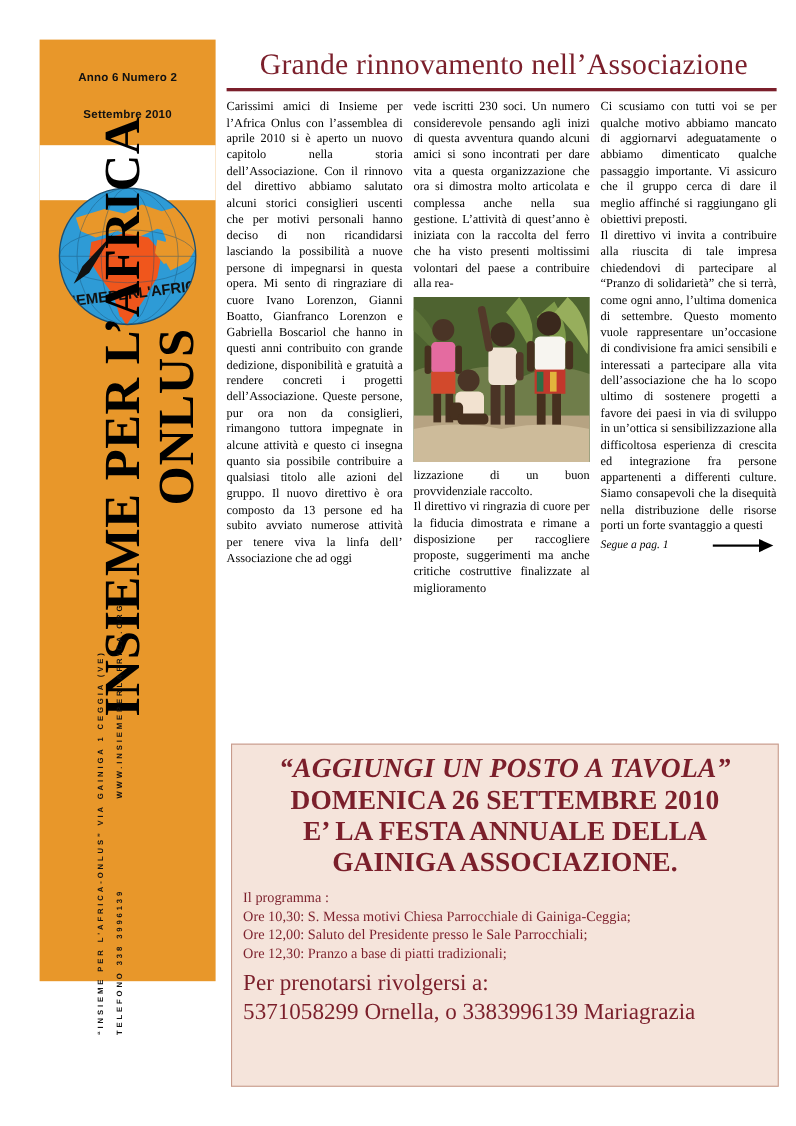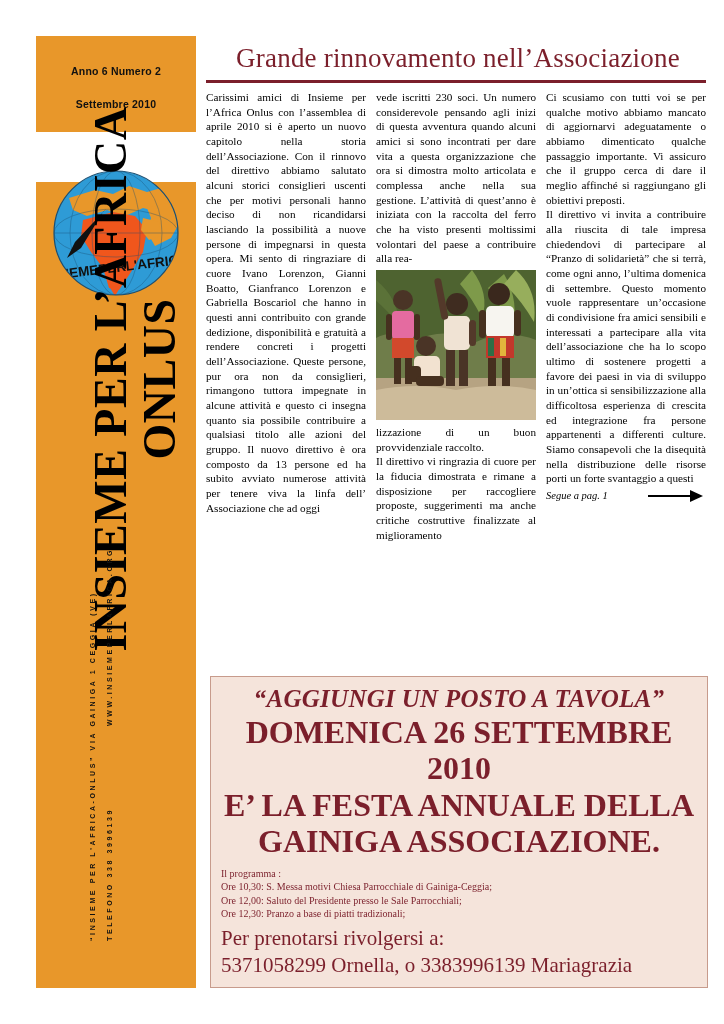--- a/index.html
+++ b/index.html
@@ -22,21 +22,21 @@
     height: 1024px;
     background: #ffffff;
   }
 
   
   .sidebar {
     position: absolute;
     left: 36px;
     top: 36px;
     width: 160px;
-    height: 952px;
+    height: 856px;
     background: #E8972A;
   }
 
   .issue-block {
     position: absolute;
     left: 0;
     top: 0;
     width: 160px;
     height: 92px;
     text-align: center;
@@ -242,27 +242,27 @@
     font-style: italic;
     font-weight: bold;
     font-size: 25px;
     letter-spacing: 0.3px;
     line-height: 1.08;
     font-family: "Liberation Serif", serif;
   }
   .ann-big1, .ann-big2, .ann-big3 {
     text-align: center;
     font-weight: bold;
-    font-size: 32px;
+    font-size: 25px;
     line-height: 1.14;
     font-family: "Liberation Serif", serif;
   }
   .ann-big1 { margin-top: 2px; }
   .ann-prog {
-    font-size: 10px;
+    font-size: 13px;
     line-height: 1.24;
     margin-top: 8px;
     font-family: "Liberation Serif", serif;
   }
   .ann-prog div { margin-top: 1px; }
   .ann-foot {
     font-size: 21px;
     line-height: 1.26;
     margin-top: 5px;
     font-family: "Liberation Serif", serif;

